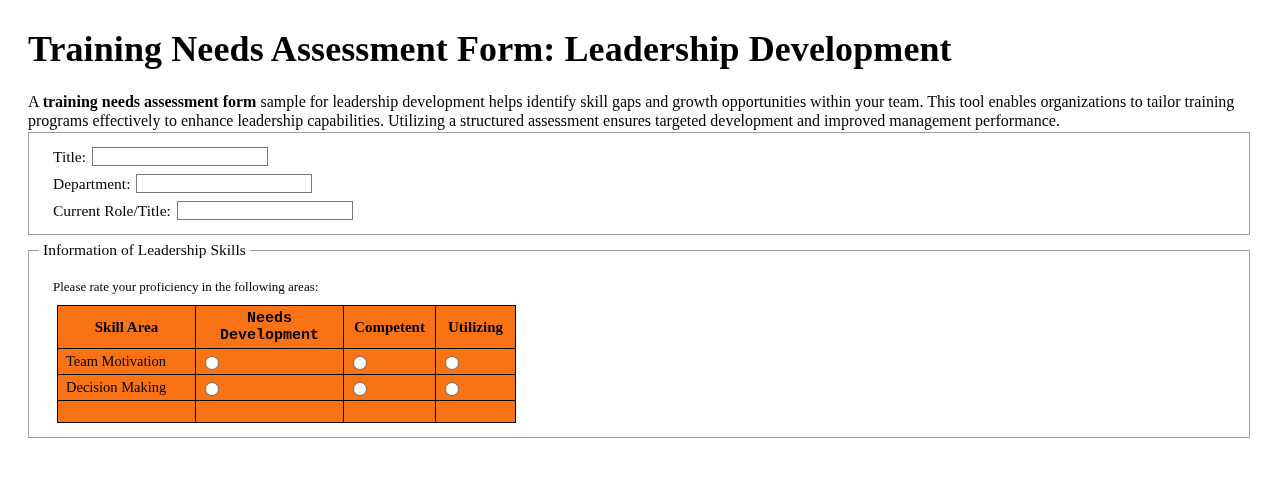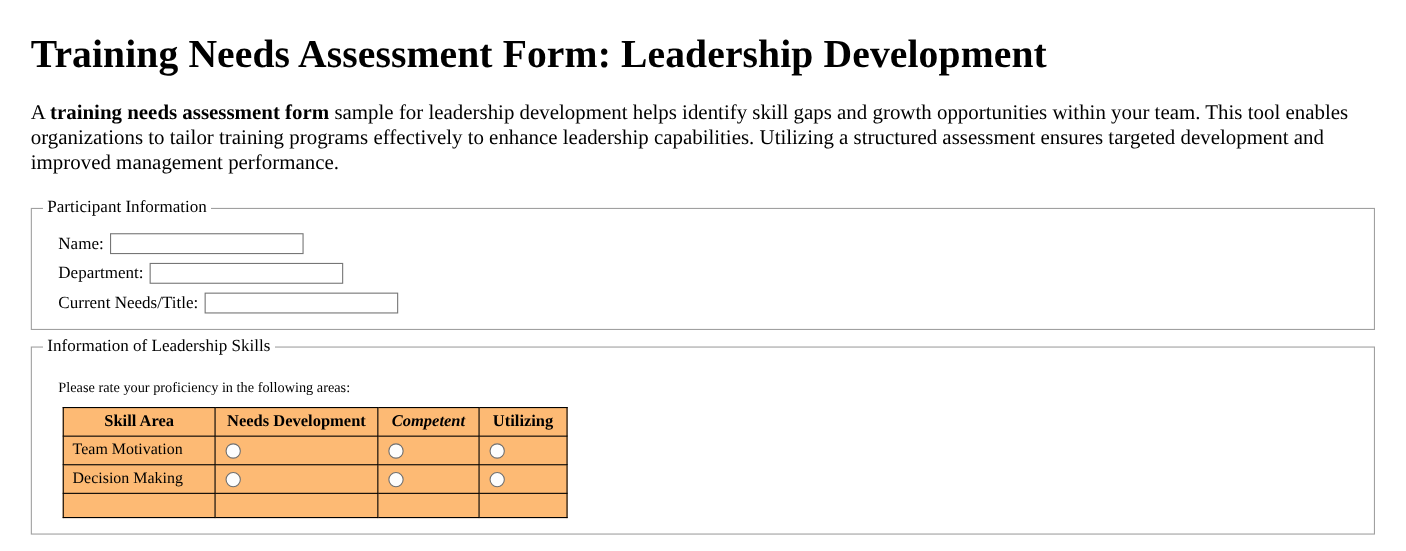--- a/index.html
+++ b/index.html
@@ -19,23 +19,23 @@
     box-sizing: border-box;
   }
   h1.title {
     font-family: "Liberation Serif", serif;
     font-size: 36px;
     font-weight: bold;
     margin: 10px 0 22px 0;
     letter-spacing: 0.1px;
   }
   p.intro {
-    font-size: 19px;
+    font-size: 16px;
     line-height: 1.2;
-    margin: 0 0 20px 0;
+    margin: 0 0 2px 0;
     max-width: 1215px;
   }
   p.intro b { font-weight: bold; }
 
   fieldset {
     border: 1px solid #a0a0a0;
     margin: 0 0 6px 0;
     padding: 6px 10px 14px 10px;
     box-sizing: border-box;
   }
@@ -66,21 +66,21 @@
   .w-dept { width: 176px; }
   .w-role { width: 176px; }
 
   .rate-prompt {
     font-size: 13px;
     margin: 14px 0 10px 14px;
   }
   table.skills {
     border-collapse: collapse;
     margin-left: 18px;
-    background: #fdba74;
+    background: #f97316;
   }
   table.skills th,
   table.skills td {
     border: 1px solid #000000;
     font-size: 15px;
     padding: 4px 8px;
     height: 22px;
     box-sizing: border-box;
   }
   table.skills th {
@@ -90,22 +90,22 @@
   table.skills td.skill-name {
     text-align: left;
     font-size: 14.5px;
     padding-left: 8px;
   }
   table.skills td.opt {
     text-align: left;
     padding-left: 9px;
   }
   th.col-skill { width: 138px; }
-  th.col-needs { width: 148px; }
-  th.col-comp  { width: 92px; font-style: italic; }
+  th.col-needs { width: 148px; font-family: Liberation Mono, monospace; }
+  th.col-comp  { width: 92px; }
   th.col-adv   { width: 80px; }
 
   .radio {
     display: inline-block;
     width: 12px;
     height: 12px;
     border: 1px solid #6f6f6f;
     border-radius: 50%;
     background: #fdfdfd;
     vertical-align: middle;
@@ -114,34 +114,33 @@
 </head>
 <body>
 
 <div class="page">
 
   <h1 class="title">Training Needs Assessment Form: Leadership Development</h1>
 
   <p class="intro"><span>A </span><b>training needs assessment form</b><span> sample for leadership development helps identify skill gaps and growth opportunities within your team. This tool enables organizations to tailor training programs effectively to enhance leadership capabilities. Utilizing a structured assessment ensures targeted development and improved management performance.</span></p>
 
   <fieldset>
-    <legend>Participant Information</legend>
 
     <div class="field-row">
-      <label>Name:</label>
+      <label>Title:</label>
       <input class="text-input w-name" type="text" value="" style="">
     </div>
 
     <div class="field-row">
       <label>Department:</label>
       <input class="text-input w-dept" type="text" value="" style="">
     </div>
 
     <div class="field-row">
-      <label>Current Needs/Title:</label>
+      <label>Current Role/Title:</label>
       <input class="text-input w-role" type="text" value="" style="">
     </div>
   </fieldset>
 
   <fieldset>
     <legend>Information of Leadership Skills</legend>
 
     <div class="rate-prompt">Please rate your proficiency in the following areas:</div>
 
     <table class="skills">

